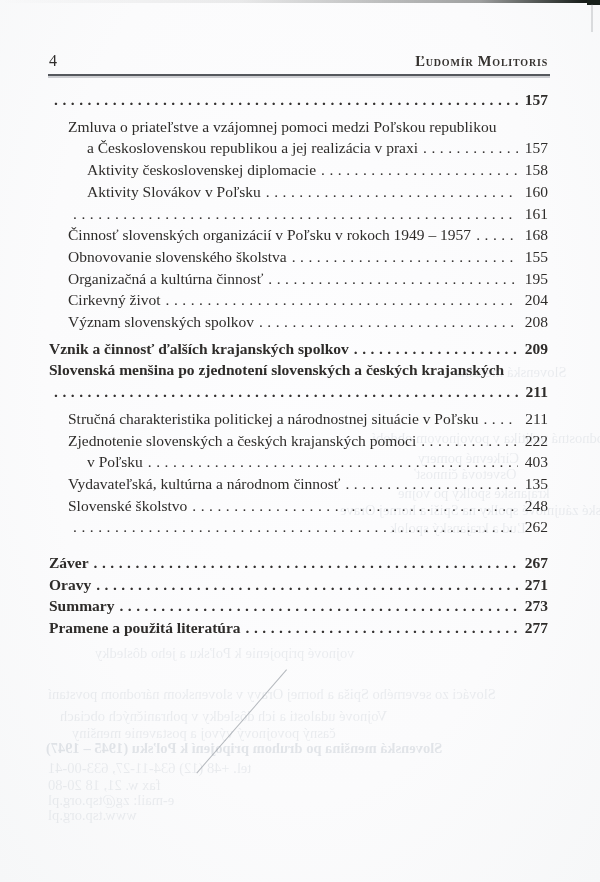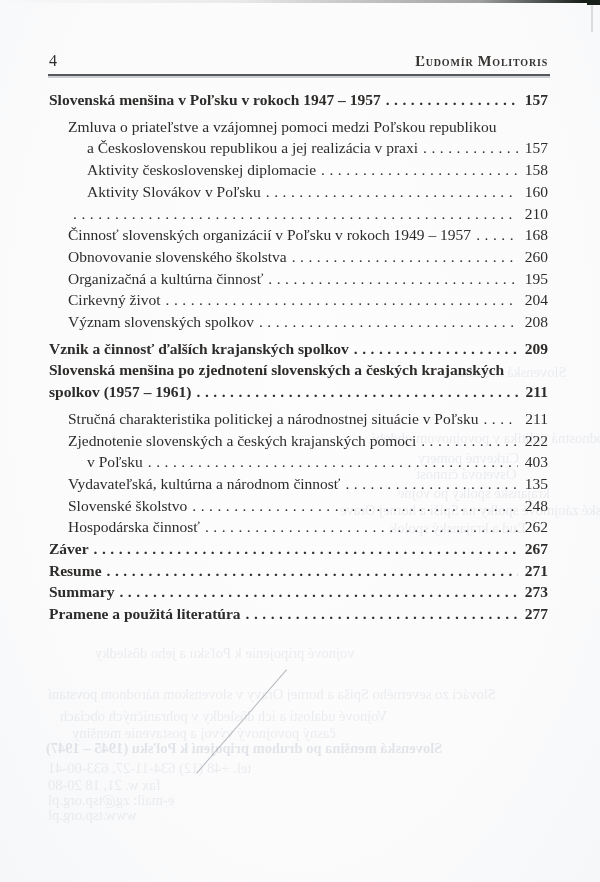--- a/index.html
+++ b/index.html
@@ -36,21 +36,21 @@
   
   .toc{ position:absolute; top:89px; left:49px; right:52px; }
   .row{ display:flex; align-items:baseline; font-size:15.5px; line-height:21.7px; }
   .row .title{ white-space:nowrap; }
   .indent-1{ padding-left:19px; }
   .indent-2{ padding-left:38px; }
   .bold{ font-weight:bold; }
   .leader{ flex:1 1 auto; overflow:hidden; white-space:nowrap;
     margin-left:5px; margin-right:2px; letter-spacing:4.5px; color:#343130; }
   .pnum{ flex:0 0 auto; min-width:28px; text-align:right; }
-  .gap-s{ margin-top:5px; } .gap-m{ } .gap-l{ margin-top:0; }
+  .gap-s{ margin-top:5px; } .gap-m{ } .gap-l{ margin-top:14px; }
 
   
   .ghost{ position:absolute; white-space:nowrap; font-size:14.5px; color:#5f7186;
     opacity:0.11; filter:blur(0.6px); transform:scaleX(-1); }
   .ghost-bold{ font-weight:bold; opacity:0.16; }
 </style>
 </head>
 <body>
 
 <div class="page">
@@ -60,21 +60,20 @@
   <div class="right-smudge"></div>
 
   <div class="header">
     <span class="folio">4</span>
     <span class="running-author">Ľudomír Molitoris</span>
   </div>
   <div class="rule"></div>
 
   <div class="toc">
       <div class="row indent-0 bold">
-        <span class="title">Slovenská menšina v Poľsku v rokoch 1947 – 1957</span>
         <span class="leader">..........................................................................................</span>
         <span class="pnum">157</span>
       </div>
       <div class="row indent-1 gap-s">
         <span class="title">Zmluva o priateľstve a vzájomnej pomoci medzi Poľskou republikou</span>
       </div>
       <div class="row indent-2">
         <span class="title">a Československou republikou a jej realizácia v praxi</span>
         <span class="leader">..........................................................................................</span>
         <span class="pnum">157</span>
@@ -84,31 +83,31 @@
         <span class="leader">..........................................................................................</span>
         <span class="pnum">158</span>
       </div>
       <div class="row indent-2">
         <span class="title">Aktivity Slovákov v Poľsku</span>
         <span class="leader">..........................................................................................</span>
         <span class="pnum">160</span>
       </div>
       <div class="row indent-1">
         <span class="leader">..........................................................................................</span>
-        <span class="pnum">210</span>
+        <span class="pnum">161</span>
       </div>
       <div class="row indent-1">
         <span class="title">Činnosť slovenských organizácií v Poľsku v rokoch 1949 – 1957</span>
         <span class="leader">..........................................................................................</span>
         <span class="pnum">168</span>
       </div>
       <div class="row indent-1">
         <span class="title">Obnovovanie slovenského školstva</span>
         <span class="leader">..........................................................................................</span>
-        <span class="pnum">260</span>
+        <span class="pnum">155</span>
       </div>
       <div class="row indent-1">
         <span class="title">Organizačná a kultúrna činnosť</span>
         <span class="leader">..........................................................................................</span>
         <span class="pnum">195</span>
       </div>
       <div class="row indent-1">
         <span class="title">Cirkevný život</span>
         <span class="leader">..........................................................................................</span>
         <span class="pnum">204</span>
@@ -120,21 +119,20 @@
       </div>
       <div class="row indent-0 bold gap-s">
         <span class="title">Vznik a činnosť ďalších krajanských spolkov</span>
         <span class="leader">..........................................................................................</span>
         <span class="pnum">209</span>
       </div>
       <div class="row indent-0 bold gap-m">
         <span class="title">Slovenská menšina po zjednotení slovenských a českých krajanských</span>
       </div>
       <div class="row indent-0 bold">
-        <span class="title">spolkov (1957 – 1961)</span>
         <span class="leader">..........................................................................................</span>
         <span class="pnum">211</span>
       </div>
       <div class="row indent-1 gap-s">
         <span class="title">Stručná charakteristika politickej a národnostnej situácie v Poľsku</span>
         <span class="leader">..........................................................................................</span>
         <span class="pnum">211</span>
       </div>
       <div class="row indent-1">
         <span class="title">Zjednotenie slovenských a českých krajanských pomoci</span>
@@ -150,31 +148,30 @@
         <span class="title">Vydavateľská, kultúrna a národnom činnosť</span>
         <span class="leader">..........................................................................................</span>
         <span class="pnum">135</span>
       </div>
       <div class="row indent-1">
         <span class="title">Slovenské školstvo</span>
         <span class="leader">..........................................................................................</span>
         <span class="pnum">248</span>
       </div>
       <div class="row indent-1">
-        <span class="title">Hospodárska činnosť</span>
         <span class="leader">..........................................................................................</span>
         <span class="pnum">262</span>
       </div>
       <div class="row indent-0 bold gap-l">
         <span class="title">Záver</span>
         <span class="leader">..........................................................................................</span>
         <span class="pnum">267</span>
       </div>
       <div class="row indent-0 bold gap-m">
-        <span class="title">Resume</span>
+        <span class="title">Oravy</span>
         <span class="leader">..........................................................................................</span>
         <span class="pnum">271</span>
       </div>
       <div class="row indent-0 bold gap-m">
         <span class="title">Summary</span>
         <span class="leader">..........................................................................................</span>
         <span class="pnum">273</span>
       </div>
       <div class="row indent-0 bold gap-m">
         <span class="title">Pramene a použitá literatúra</span>

